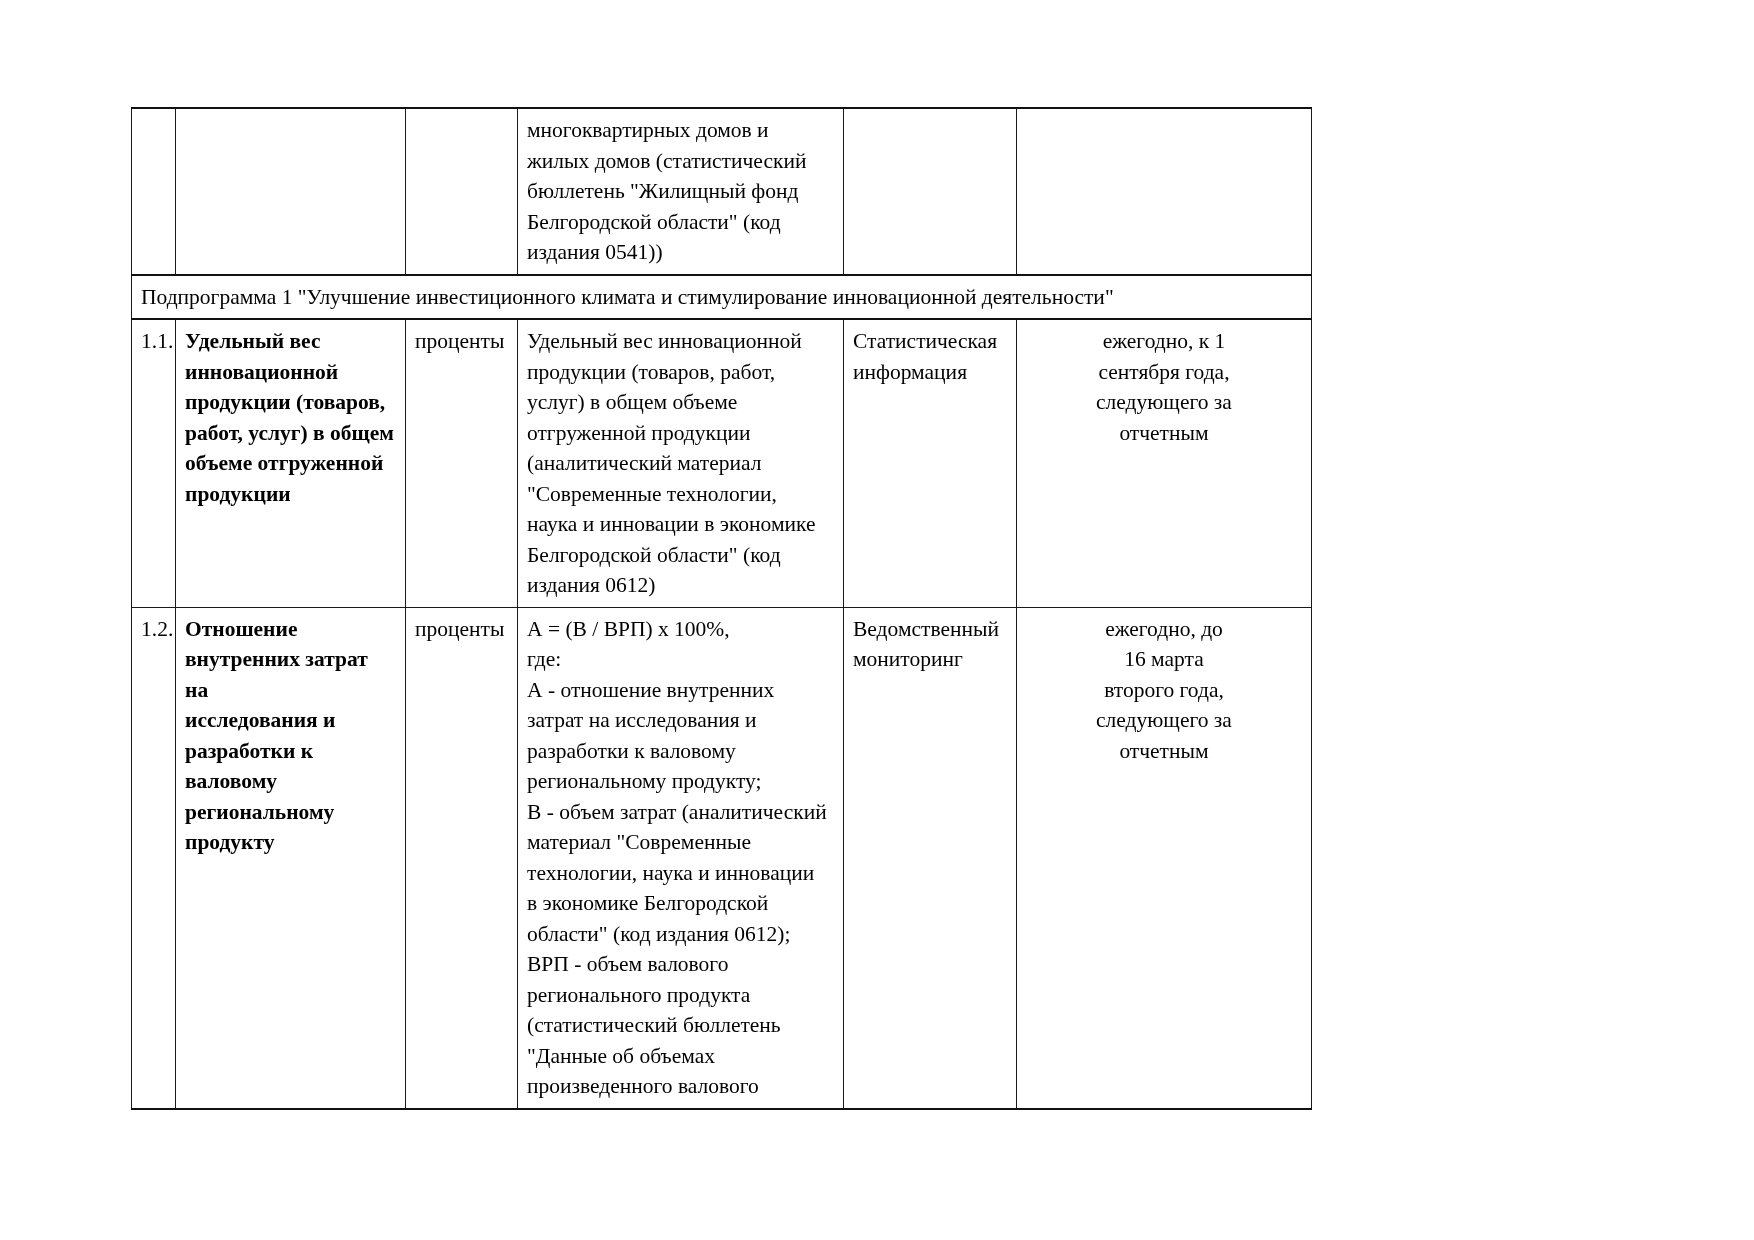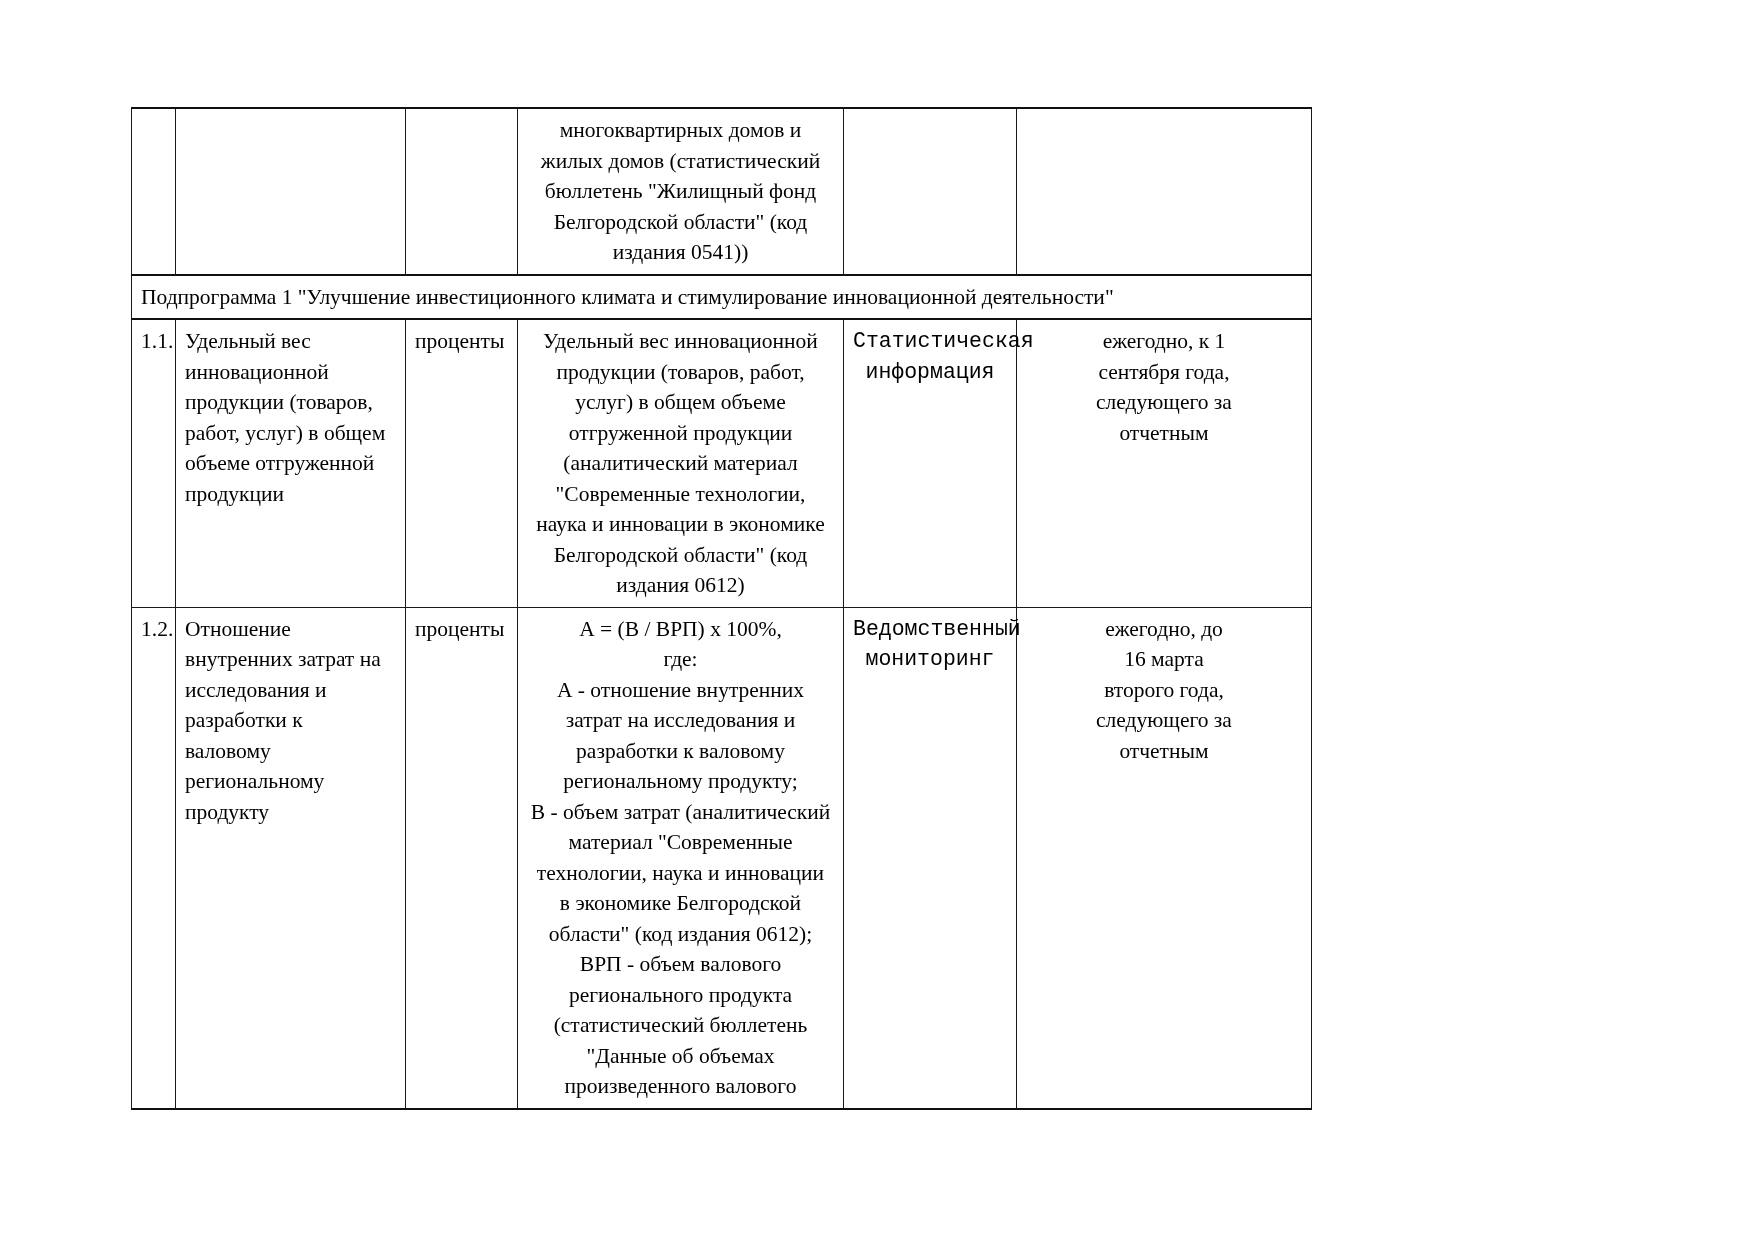--- a/index.html
+++ b/index.html
@@ -35,24 +35,24 @@
 
   .doc-table td {
     border: 1.5px solid #1a1a1a;
     vertical-align: top;
     padding: 6px 9px 6px 9px;
     background: #ffffff;
   }
 
   
   .c-num   { width: 44px;  text-align: center; padding-left: 2px; padding-right: 2px; }
-  .c-name  { width: 230px; }
+  .c-name  { width: 230px; font-weight: bold; }
   .c-unit  { width: 112px; }
-  .c-alg   { width: 326px; text-align: center; }
-  .c-src   { width: 173px; text-align: center; font-family: Liberation Mono, monospace; }
+  .c-alg   { width: 326px; }
+  .c-src   { width: 173px; text-align: left; }
   .c-term  { width: 295px; text-align: center; }
 
   .cell-text {
     display: block;
     white-space: pre-line;
   }
 
   .row-top td { border-top: 2.5px solid #111111; }
   .row-last td { border-bottom: 2.5px solid #111111; }
 

